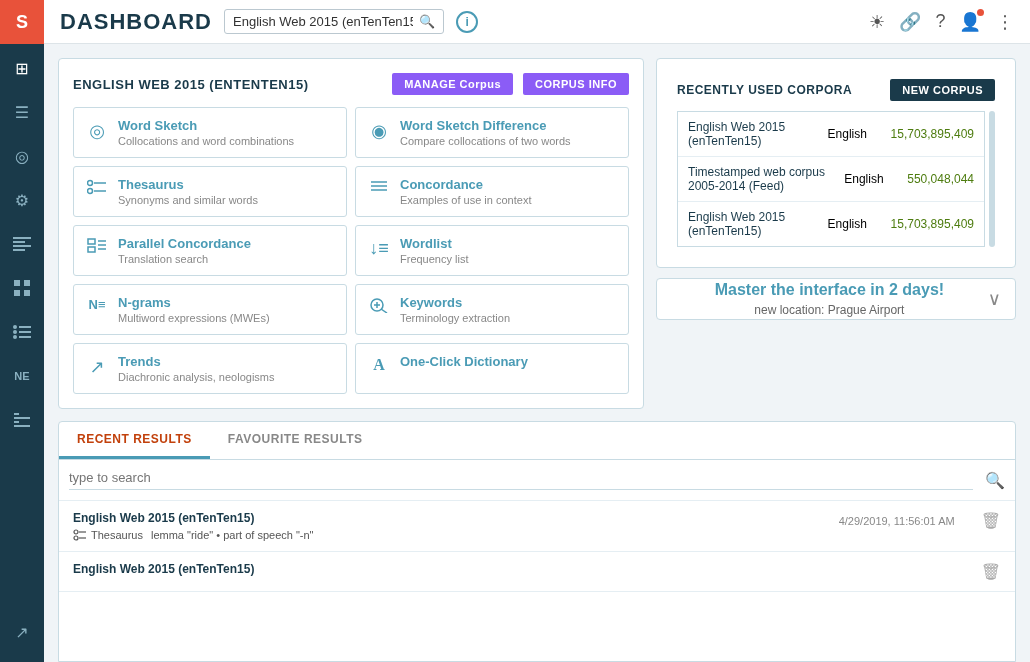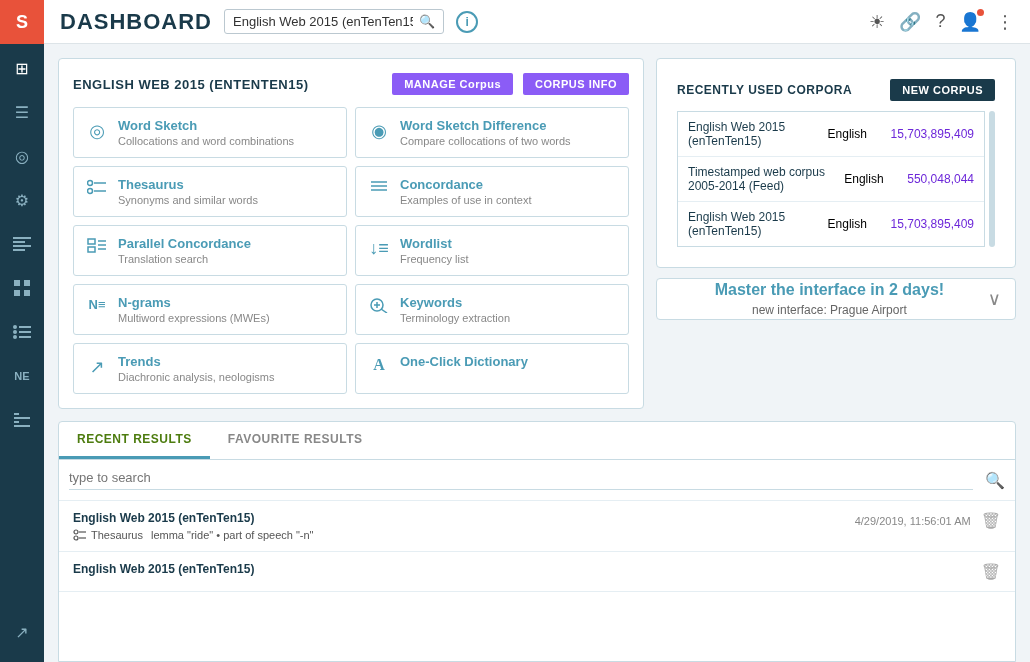--- a/index.html
+++ b/index.html
@@ -203,21 +203,21 @@
       align-items: center;
       padding: 8px 10px;
       border-bottom: 1px solid #e5eef3;
       font-size: 12px;
       cursor: pointer;
       gap: 8px;
     }
     .corpora-row:last-child { border-bottom: none; }
     .corpora-name { flex: 1; color: #1a3a4a; font-weight: 500; }
     .corpora-lang { color: #000000; width: 55px; }
-    .corpora-count { color: #6d28d9; text-align: right; }
+    .corpora-count { color: #4d7c0f; text-align: right; }
     .scrollbar-hint {
       width: 6px;
       background: #c8dbe3;
       margin-left: 4px;
       border-radius: 3px;
       align-self: stretch;
       flex-shrink: 0;
     }
 
     .tip-panel {
@@ -251,21 +251,21 @@
     .tab {
       padding: 10px 18px;
       font-size: 12px;
       font-weight: bold;
       color: #888;
       cursor: pointer;
       border-bottom: 3px solid transparent;
       letter-spacing: 0.5px;
     }
     .tab.active {
-      color: #4d7c0f;
+      color: #c2410c;
       border-bottom: 3px solid #4a9bb5;
     }
     .search-bar {
       padding: 10px 10px;
       display: flex;
       align-items: center;
       gap: 12px;
       border-bottom: 1px solid #e5eef3;
     }
     .search-bar input {
@@ -280,21 +280,21 @@
       cursor: pointer;
       display: flex;
       justify-content: space-between;
       align-items: flex-start;
     }
     .result-left { flex: 1; }
     .result-corpus { font-size: 12px; font-weight: bold; color: #1a3a4a; }
     .result-meta { display: flex; align-items: center; gap: 8px; margin-top: 4px; }
     .result-type { font-size: 11px; color: #555; display: flex; align-items: center; gap: 4px; }
     .result-query { font-size: 11px; color: #555; }
-    .result-right { display: flex; align-items: center; gap: 10px; font-size: 11px; color: #888; flex-shrink: 0; }
+    .result-right { display: flex; align-items: center; gap: 26px; font-size: 11px; color: #888; flex-shrink: 0; }
     .result-delete { color: #aaa; cursor: pointer; font-size: 16px; }
   </style>
 </head>
 <body>
 
 <div class="sidebar">
   <div class="sidebar-logo">
     <span>S</span>
   </div>
   <div class="sidebar-item active">⊞</div>
@@ -506,21 +506,21 @@
                 <span class="corpora-count">15,703,895,409</span>
               </div>
             </div>
             <div class="scrollbar-hint"></div>
           </div>
         </div>
 
         <div class="tip-panel">
           <div class="tip-text">
             <div class="tip-title">Master the interface in 2 days!</div>
-            <div class="tip-subtitle">new interface: Prague Airport</div>
+            <div class="tip-subtitle">new location: Prague Airport</div>
           </div>
           <span class="tip-chevron">∨</span>
         </div>
 
       </div>
     </div>
 
     <div class="bottom-section">
       <div class="tabs-row">
         <div class="tab active">RECENT RESULTS</div>

